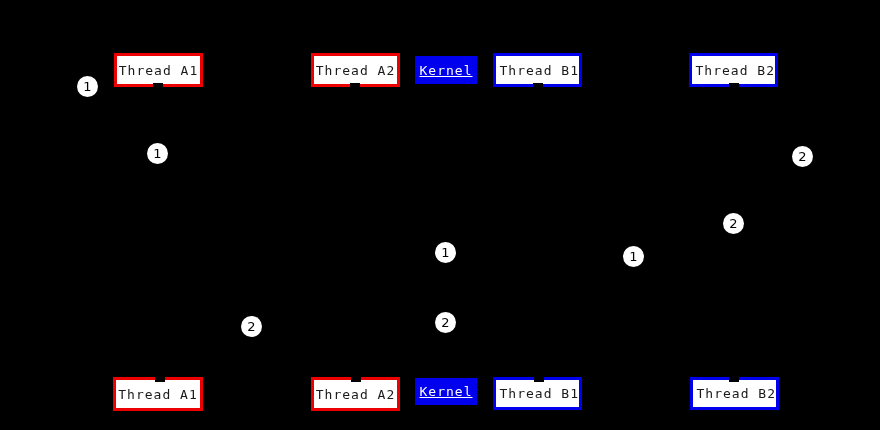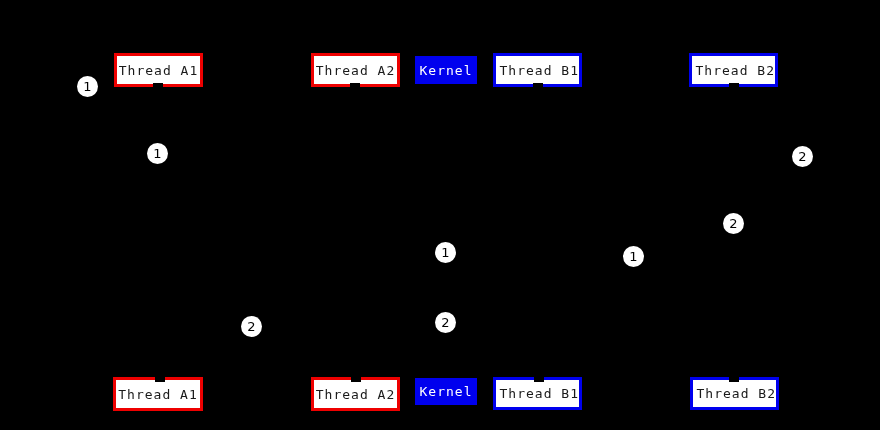--- a/index.html
+++ b/index.html
@@ -14,20 +14,21 @@
     border:3px solid #c2410c;
     display:flex;align-items:center;justify-content:center;
     font-size:13px;letter-spacing:1px;color:var(--box-text,#1a1a1a);
     white-space:nowrap;
   }
   .node.red{border-color:var(--red-border,#ee0000);}
   .node.blue{border-color:var(--blue,#0000ee);justify-content:flex-end;}
   .node.kernel{
     background:var(--blue,#0000ee);border:none;
     color:var(--kernel-text,#fff);
+    text-decoration:underline;
   }
   .marker{
     position:absolute;width:21px;height:21px;border-radius:50%;
     background:var(--marker-fill,#fff);color:var(--marker-text,#000);
     display:flex;align-items:center;justify-content:center;
     font-family:"DejaVu Sans","Liberation Sans",sans-serif;font-size:13px;
     line-height:1;
   }
   .notch{position:absolute;width:10px;height:5px;background:#000;}
 </style>

